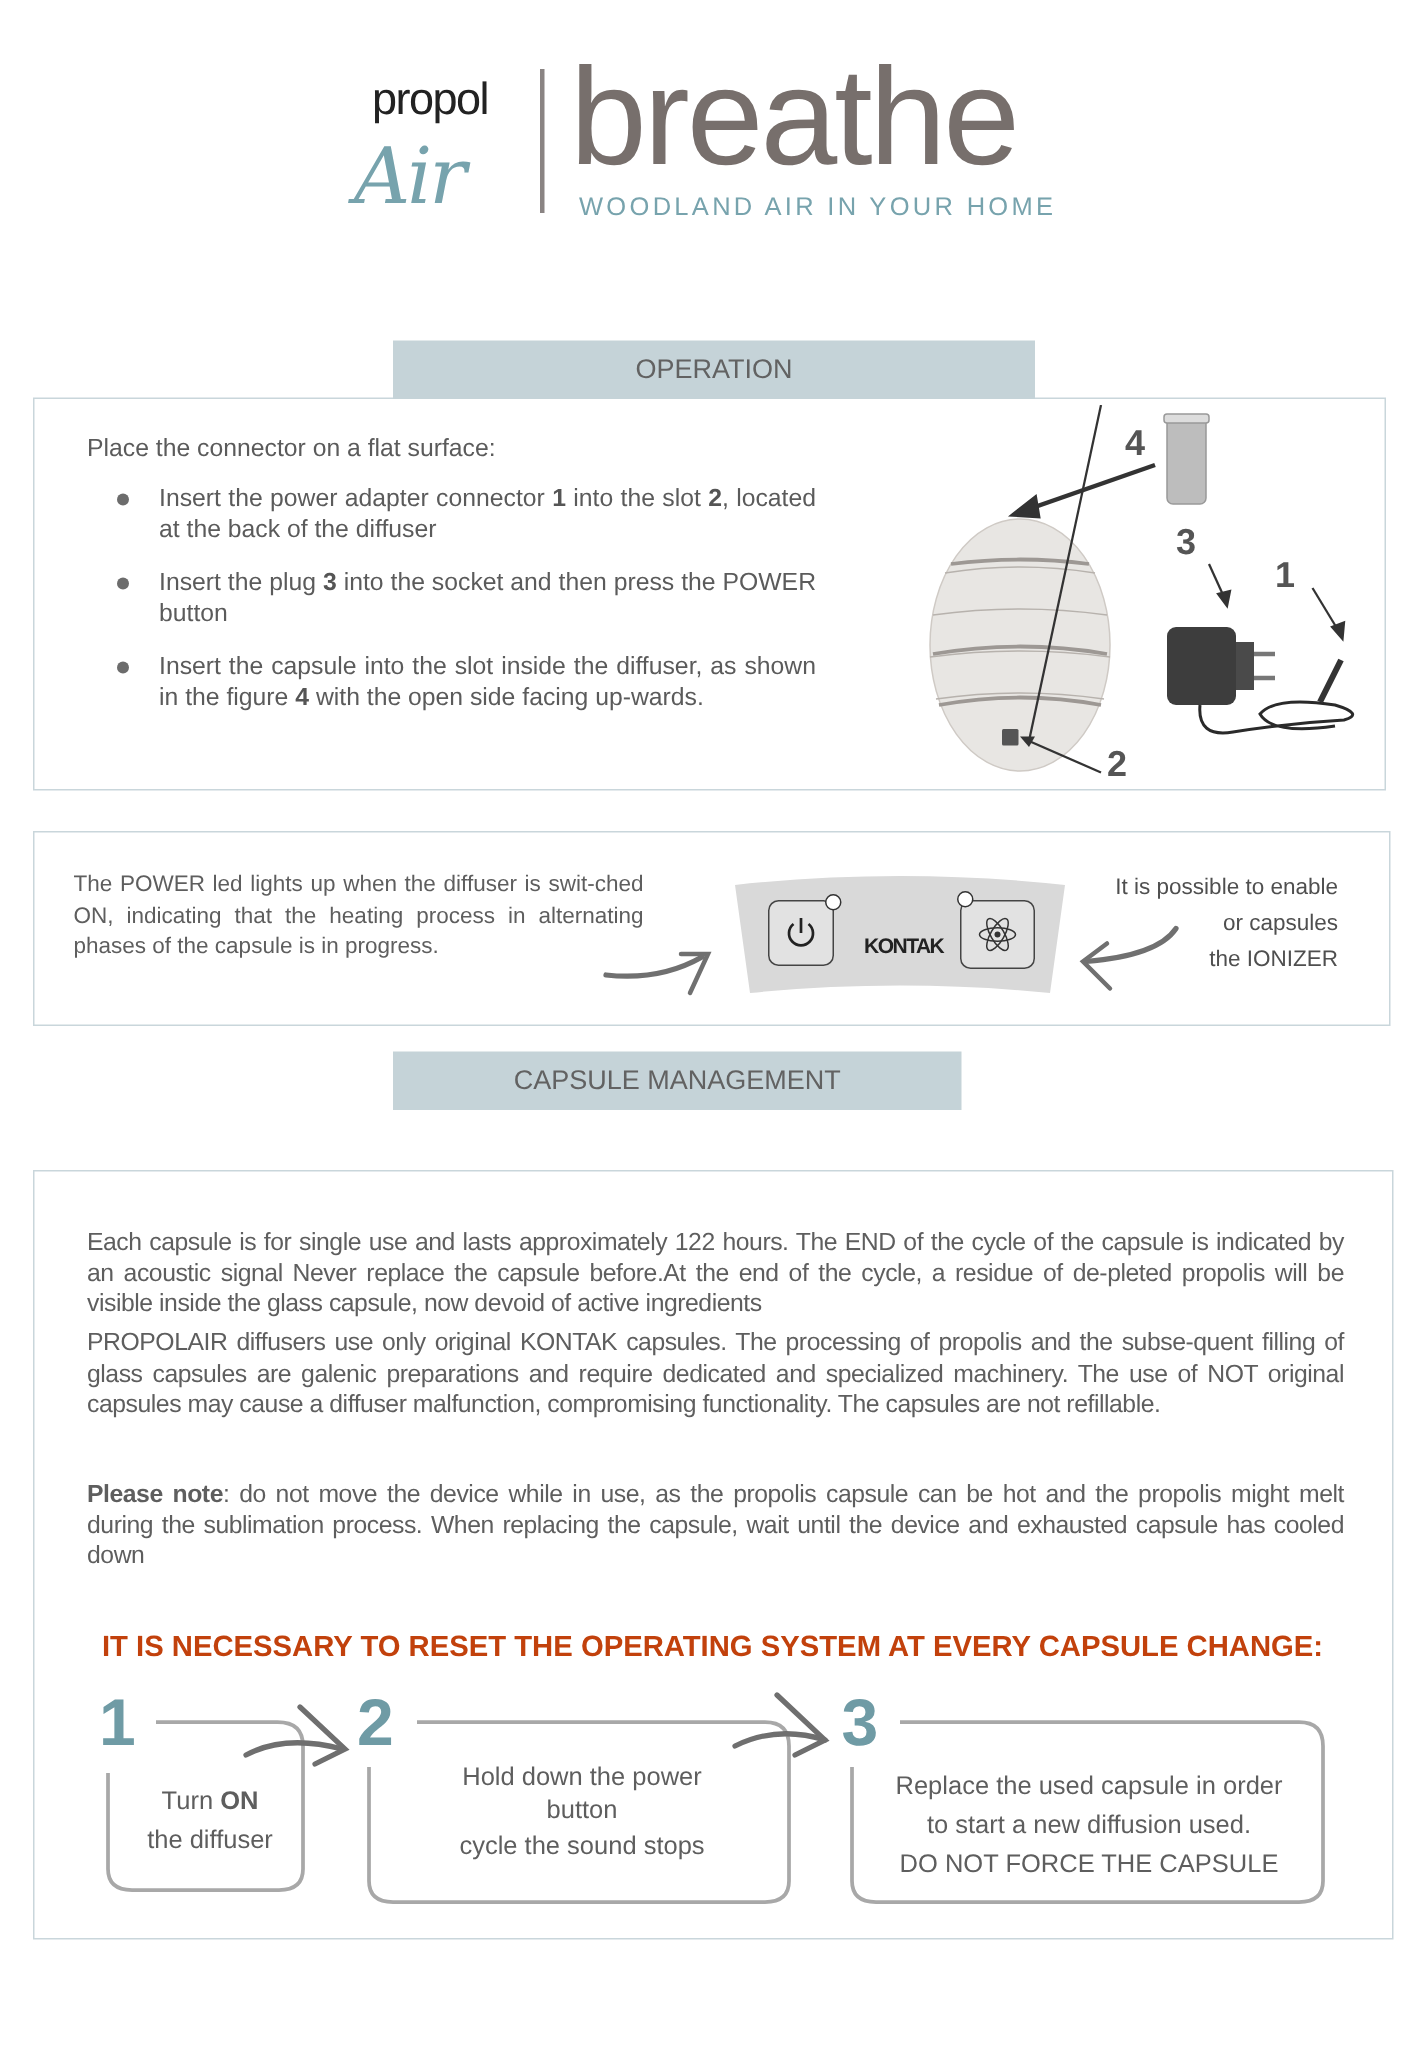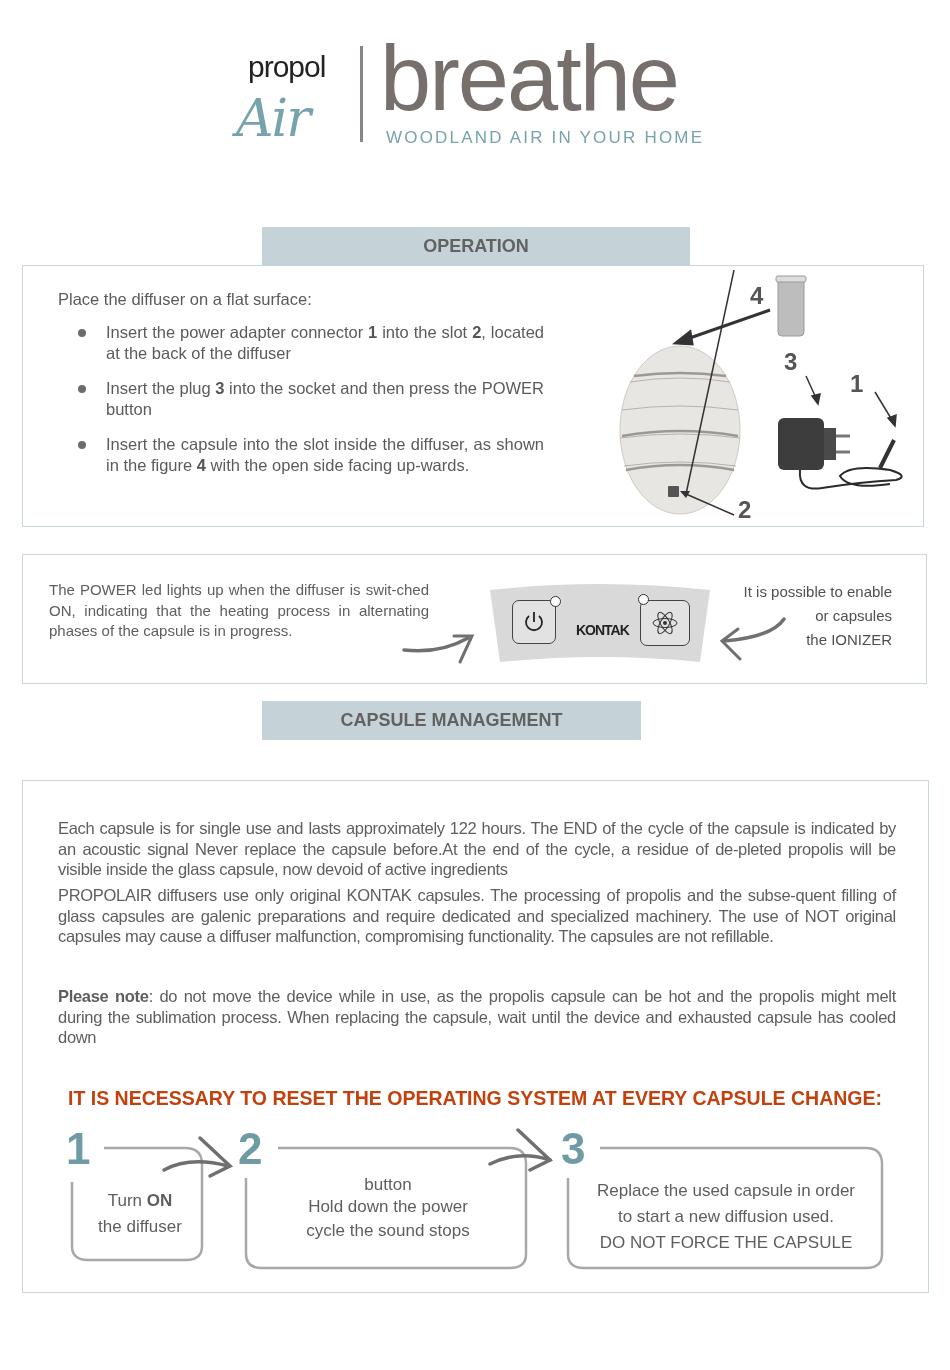--- a/index.html
+++ b/index.html
@@ -6,21 +6,21 @@
   html, body { width: 950px; height: 1370px; background: #ffffff; }
   body { position: relative; font-family: "Liberation Sans", "DejaVu Sans", sans-serif; color: #5f5f5f; overflow: hidden; }
 
   .logo { position: absolute; left: 228px; top: 36px; width: 480px; height: 120px; }
   .logo .propol { position: absolute; left: 20px; top: 14px; font-size: 30px; color: #222; letter-spacing: -1px; }
   .logo .air { position: absolute; left: 8px; top: 52px; font-size: 52px; font-family: "DejaVu Serif", serif; font-style: italic; color: #77a3ad; letter-spacing: -2px; }
   .logo .divider { position: absolute; left: 132px; top: 10px; width: 3px; height: 96px; background: #8a8483; }
   .logo .breathe { position: absolute; left: 152px; top: -10px; font-size: 92px; color: #776f6c; letter-spacing: -2px; font-weight: 300; }
   .logo .tagline { position: absolute; left: 158px; top: 92px; font-size: 17px; color: #77a3ad; letter-spacing: 2.2px; }
 
-  .section-tab { position: absolute; background: #c5d3d8; color: #626262; font-weight: bold; font-size: 18px; text-align: center; display: flex; align-items: center; justify-content: center; }
+  .section-tab { position: absolute; background: #c5d3d8; color: #626262; font-weight: normal; font-size: 18px; text-align: center; display: flex; align-items: center; justify-content: center; }
   .panel { position: absolute; border: 1.5px solid #c9d6db; background: #fff; }
 
   .op-intro { position: absolute; left: 58px; top: 290px; font-size: 16.5px; color: #5b5b5b; }
   .op-list { position: absolute; left: 78px; top: 322px; width: 466px; list-style: none; }
   .op-list li { position: relative; padding-left: 28px; font-size: 16.5px; line-height: 21px; margin-bottom: 14px; text-align: justify; color: #5b5b5b; }
   .op-list li::before { content: ""; position: absolute; left: 0; top: 7px; width: 8px; height: 8px; border-radius: 50%; background: #6c6c6c; }
   .op-list b { color: #555; }
 
   .figure { position: absolute; left: 600px; top: 270px; width: 320px; height: 255px; }
   .num { position: absolute; font-size: 24px; font-weight: bold; color: #555; }
@@ -41,21 +41,21 @@
   <span class="propol">propol</span>
   <span class="air">Air</span>
   <span class="divider"></span>
   <span class="breathe">breathe</span>
   <span class="tagline">WOODLAND AIR IN YOUR HOME</span>
 </div>
 
 <div class="panel" style="left:22px; top:265px; width:902px; height:262px;"></div>
 <div class="section-tab" style="left:262px; top:227px; width:428px; height:39px;">OPERATION</div>
 
-<div class="op-intro">Place the diffuser on a flat surface:</div>
+<div class="op-intro">Place the connector on a flat surface:</div>
 <ul class="op-list">
   <li><span>Insert  the power adapter connector </span><b>1</b><span> into the slot </span><b>2</b><span>, located at the back of the diffuser</span></li>
   <li><span>Insert the plug </span><b>3</b><span> into the socket and then press the POWER button</span></li>
   <li><span>Insert the capsule into the slot inside the diffuser, as shown in the figure </span><b>4</b><span> with the open side facing up-wards.</span></li>
 </ul>
 
 <div class="figure">
   <svg width="320" height="255" viewBox="0 0 320 255">
 
     <g>
@@ -168,21 +168,21 @@
 </svg>
 <span class="step-num" style="left:66px; top:1124px;">1</span>
 <span class="step-num" style="left:238px; top:1124px;">2</span>
 <span class="step-num" style="left:561px; top:1124px;">3</span>
 
 <div class="step-text" style="left:76px; top:1188px; width:128px; line-height:26px;">
   <div><span>Turn </span><b>ON</b></div>
   <div>the diffuser</div>
 </div>
 <div class="step-text" style="left:250px; top:1174px; width:276px; line-height:22px;">
+  <div>Hold down the power</div>
   <div>button</div>
-  <div>Hold down the power</div>
   <div style="margin-top:2px;">cycle the sound stops</div>
 </div>
 <div class="step-text" style="left:570px; top:1178px; width:312px; line-height:26px;">
   <div>Replace the used capsule in order</div>
   <div>to start a new diffusion used.</div>
   <div style="font-weight:normal;">DO NOT FORCE THE CAPSULE</div>
 </div>
 
 </body></html>

